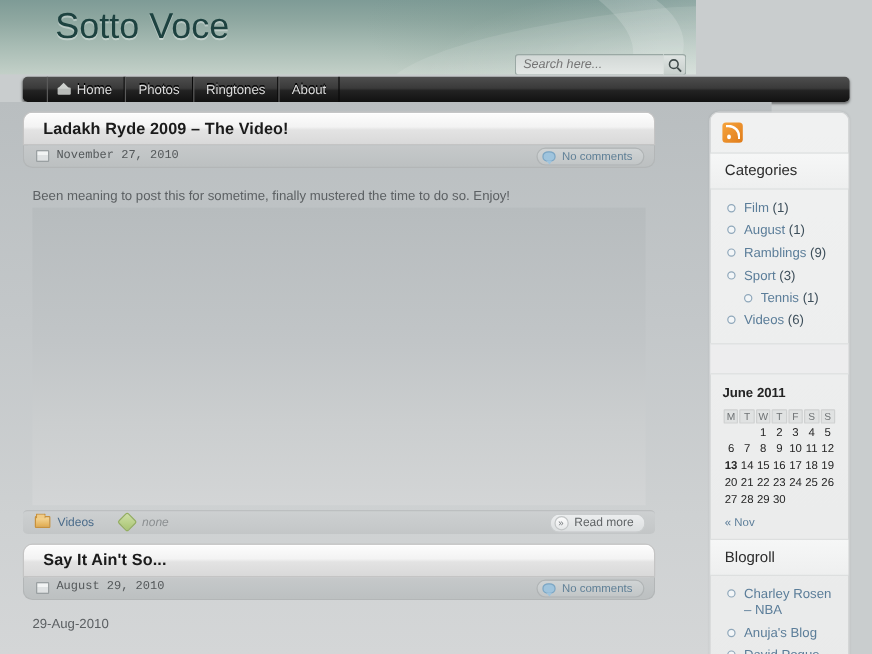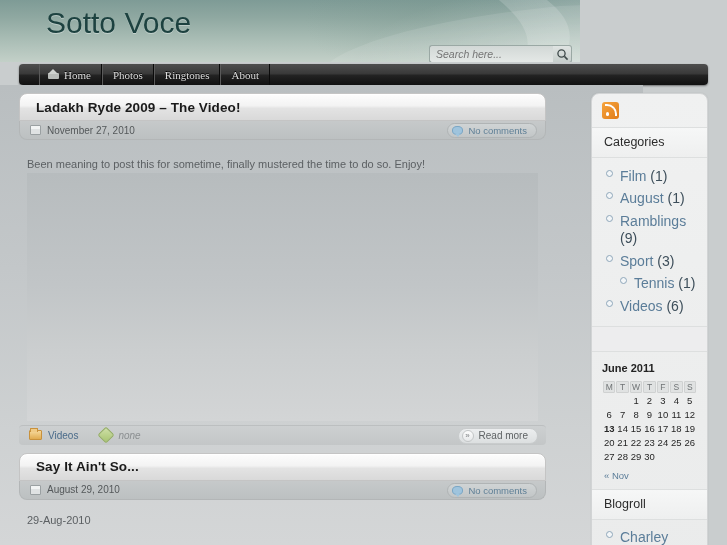--- a/index.html
+++ b/index.html
@@ -55,21 +55,20 @@
     cursor:pointer; padding:0;
   }
   #search-button svg{ display:block; margin:1px auto 0; }
 
   
   #navbar{
     position:absolute; left:19px; top:64px; width:689px; height:21px;
     background:linear-gradient(180deg,#4e4e4e 0%, #3a3a3a 45%, #222 55%, #111 100%);
     border-radius:4px;
     box-shadow:0 1px 2px rgba(0,0,0,0.45);
-    font-family:Liberation Serif, serif;
   }
   #nav-list{ list-style:none; display:flex; height:21px; padding-left:20px; }
   #nav-list li{
     display:flex; align-items:center; height:21px;
     padding:0 10px;
     border-left:1px solid #5a5a5a; border-right:1px solid #0a0a0a;
     font-size:11px; color:#dcdcdc;
     text-shadow:0 -1px 0 #000;
     cursor:pointer;
   }
@@ -110,21 +109,21 @@
     letter-spacing:0.1px;
   }
   .post-meta{
     height:19px;
     background:linear-gradient(180deg,#c6c9ca,#bcc0c1);
     border:1px solid #b3b6b7; border-top:none;
     border-radius:0 0 8px 8px;
     display:flex; align-items:center; padding:0 10px;
     position:relative;
   }
-  .meta-left{ display:flex; align-items:center; gap:6px; }
+  .meta-left{ display:flex; align-items:center; gap:6px;font-family:Liberation Mono, monospace; }
   .cal-icon{
     width:11px;height:10px;border:1px solid #9aa0a2;border-radius:1px;
     background:linear-gradient(180deg,#f2f4f4 0 3px,#dfe2e3 3px);
     position:relative; display:inline-block;
   }
   .meta-date{ font-size:10px; color:#54585a; }
   .comments-pill{
     position:absolute; right:8px; top:2px; height:15px;
     background:linear-gradient(180deg,#d0d4d5,#c2c6c7);
     border:1px solid #b0b4b5; border-radius:8px;
@@ -221,21 +220,21 @@
     font-size:12.5px; color:#2c2c2c; font-weight:normal;
     padding:7px 20px 8px 12px;
     border-top:1px solid #dddfdf;
     border-bottom:1px solid #dddfdf;
     background:linear-gradient(180deg,#f6f7f7,#eeefef);
   }
   .widget-body{ padding:7px 0 8px 0; }
   ul.wlist{ list-style:none; }
   ul.wlist li{
     display:flex; align-items:flex-start;
-    font-size:14px; color:#5b7d99;
+    font-size:11px; color:#5b7d99;
     padding:2.5px 6px 2.5px 14px;
     line-height:1.25;
   }
   ul.wlist li.sub{ padding-left:28px; }
   .ring{
     flex:0 0 auto;
     width:7px;height:7px;border-radius:50%;
     border:1px solid #8fa7ba; background:#f3f6f8;
     margin-right:7px; margin-top:2px;
   }

